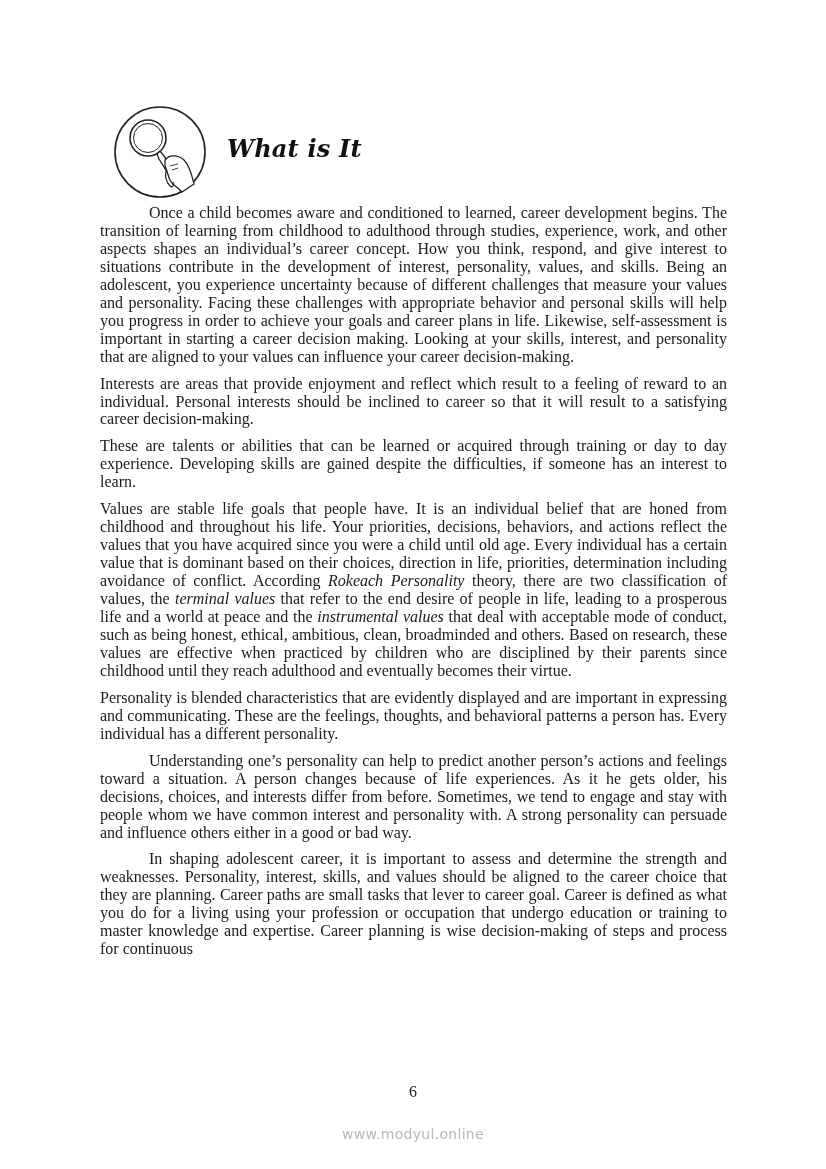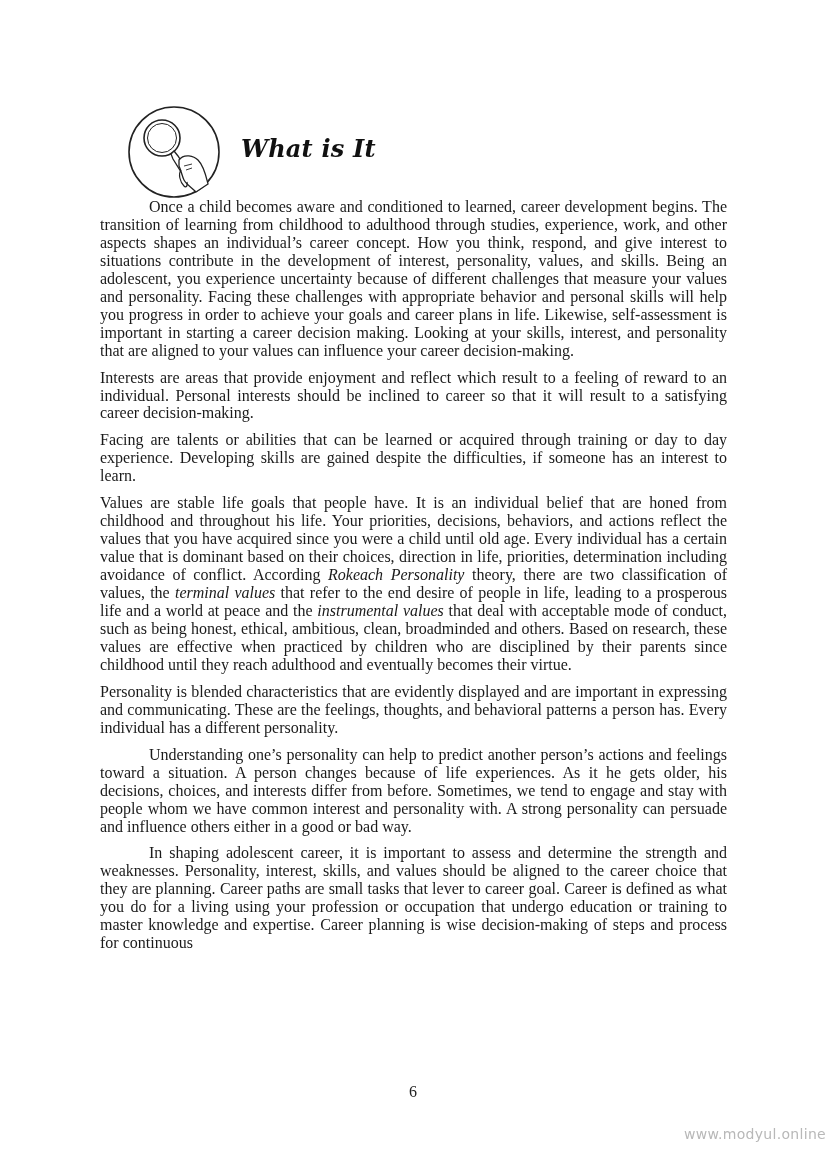--- a/index.html
+++ b/index.html
@@ -1,43 +1,43 @@
 <!DOCTYPE html>
 <html><head>
 <meta charset="utf-8">
 <style>
   html, body { margin: 0; padding: 0; background: #ffffff; }
   body { width: 826px; height: 1169px; position: relative; overflow: hidden; }
   .page {
     position: absolute; left: 0; top: 0; width: 826px; height: 1169px;
     font-family: "DejaVu Serif", serif; color: #1a1a1a;
   }
-  .header { position: absolute; left: 126px; top: 104px; height: 96px; width: 400px; }
+  .header { position: absolute; left: 112px; top: 104px; height: 96px; width: 400px; }
   .icon-wrap { position: absolute; left: 0; top: 0; width: 96px; height: 96px; }
   .title {
     position: absolute; left: 115px; top: 30px;
     font-family: "DejaVu Serif", serif; font-weight: bold; font-style: italic;
     font-size: 24px; letter-spacing: 0.2px; color: #111;
   }
   .body {
-    position: absolute; left: 100px; top: 198px; width: 627px;
+    position: absolute; left: 100px; top: 204px; width: 627px;
     font-size: 14.1px; line-height: 17.9px; text-align: justify;
     font-family: "Liberation Serif", "DejaVu Serif", serif;
     font-size: 16px; line-height: 17.95px;
   }
   .body p { margin: 0 0 9px 0; }
   .indent { text-indent: 49px; }
   b { font-weight: normal; }
   i { font-style: italic; }
   .page-num {
     position: absolute; left: 0; width: 826px; top: 1083px; text-align: center;
     font-family: "Liberation Serif", serif; font-size: 16px; color: #222;
   }
   .watermark {
-    position: absolute; left: 0; width: 826px; top: 1126px; text-align: right;
+    position: absolute; left: 0; width: 826px; top: 1126px; text-align: center;
     font-family: "DejaVu Sans", sans-serif; font-size: 14px; color: #b8b8b8; letter-spacing: 0.3px;
   }
 </style>
 </head>
 <body>
 
 <div class="page">
 
   <div class="header">
     <div class="icon-wrap">
@@ -56,21 +56,21 @@
       </svg>
     </div>
     <div class="title">What is It</div>
   </div>
 
   <div class="body">
     <p class="indent">Once a child becomes aware and conditioned to learned, career development begins. The transition of learning from childhood to adulthood through studies, experience, work, and other aspects shapes an individual’s career concept. How you think, respond, and give interest to situations contribute in the development of interest, personality, values, and skills. Being an adolescent, you experience uncertainty because of different challenges that measure your values and personality. Facing these challenges with appropriate behavior and personal skills will help you progress in order to achieve your goals and career plans in life. Likewise, self-assessment is important in starting a career decision making. Looking at your skills, interest, and personality that are aligned to your values can influence your career decision-making.</p>
 
     <p><b>Interests</b><span> are areas that provide enjoyment and reflect which result to a feeling of reward to an individual. Personal interests should be inclined to career so that it will result to a satisfying career decision-making.</span></p>
 
-    <p><b>Facing</b><span> are talents or abilities that can be learned or acquired through training or day to day experience. Developing skills are gained despite the difficulties, if someone has an interest to learn.</span></p>
+    <p><b>These</b><span> are talents or abilities that can be learned or acquired through training or day to day experience. Developing skills are gained despite the difficulties, if someone has an interest to learn.</span></p>
 
     <p><b>Values</b><span> are stable life goals that people have. It is an individual belief that are honed from childhood and throughout his life. Your priorities, decisions, behaviors, and actions reflect the values that you have acquired since you were a child until old age. Every individual has a certain value that is dominant based on their choices, direction in life, priorities, determination including avoidance of conflict. According </span><i>Rokeach Personality</i><span> theory, there are two classification of values, the </span><i>terminal values</i><span> that refer to the end desire of people in life, leading to a prosperous life and a world at peace and the </span><i>instrumental values</i><span> that deal with acceptable mode of conduct, such as being honest, ethical, ambitious, clean, broadminded and others. Based on research, these values are effective when practiced by children who are disciplined by their parents since childhood until they reach adulthood and eventually becomes their virtue.</span></p>
 
     <p><b>Personality</b><span> is blended characteristics that are evidently displayed and are important in expressing and communicating. These are the feelings, thoughts, and behavioral patterns a person has. Every individual has a different personality.</span></p>
 
     <p class="indent">Understanding one’s personality can help to predict another person’s actions and feelings toward a situation. A person changes because of life experiences. As it he gets older, his decisions, choices, and interests differ from before. Sometimes, we tend to engage and stay with people whom we have common interest and personality with.  A strong personality can persuade and influence others either in a good or bad way.</p>
 
     <p class="indent"><span>In shaping adolescent career, it is important to assess and determine the strength and weaknesses.  Personality, interest, skills, and values should be aligned to the career choice that they are planning. </span><b>Career paths</b><span> are small tasks that lever to career goal. </span><b>Career</b><span> is defined as what you do for a living using your profession or occupation that undergo education or training to master knowledge and expertise</span><b>.</b> <b>Career planning</b><span> is wise decision-making of steps and process for continuous</span></p>
   </div>
 

